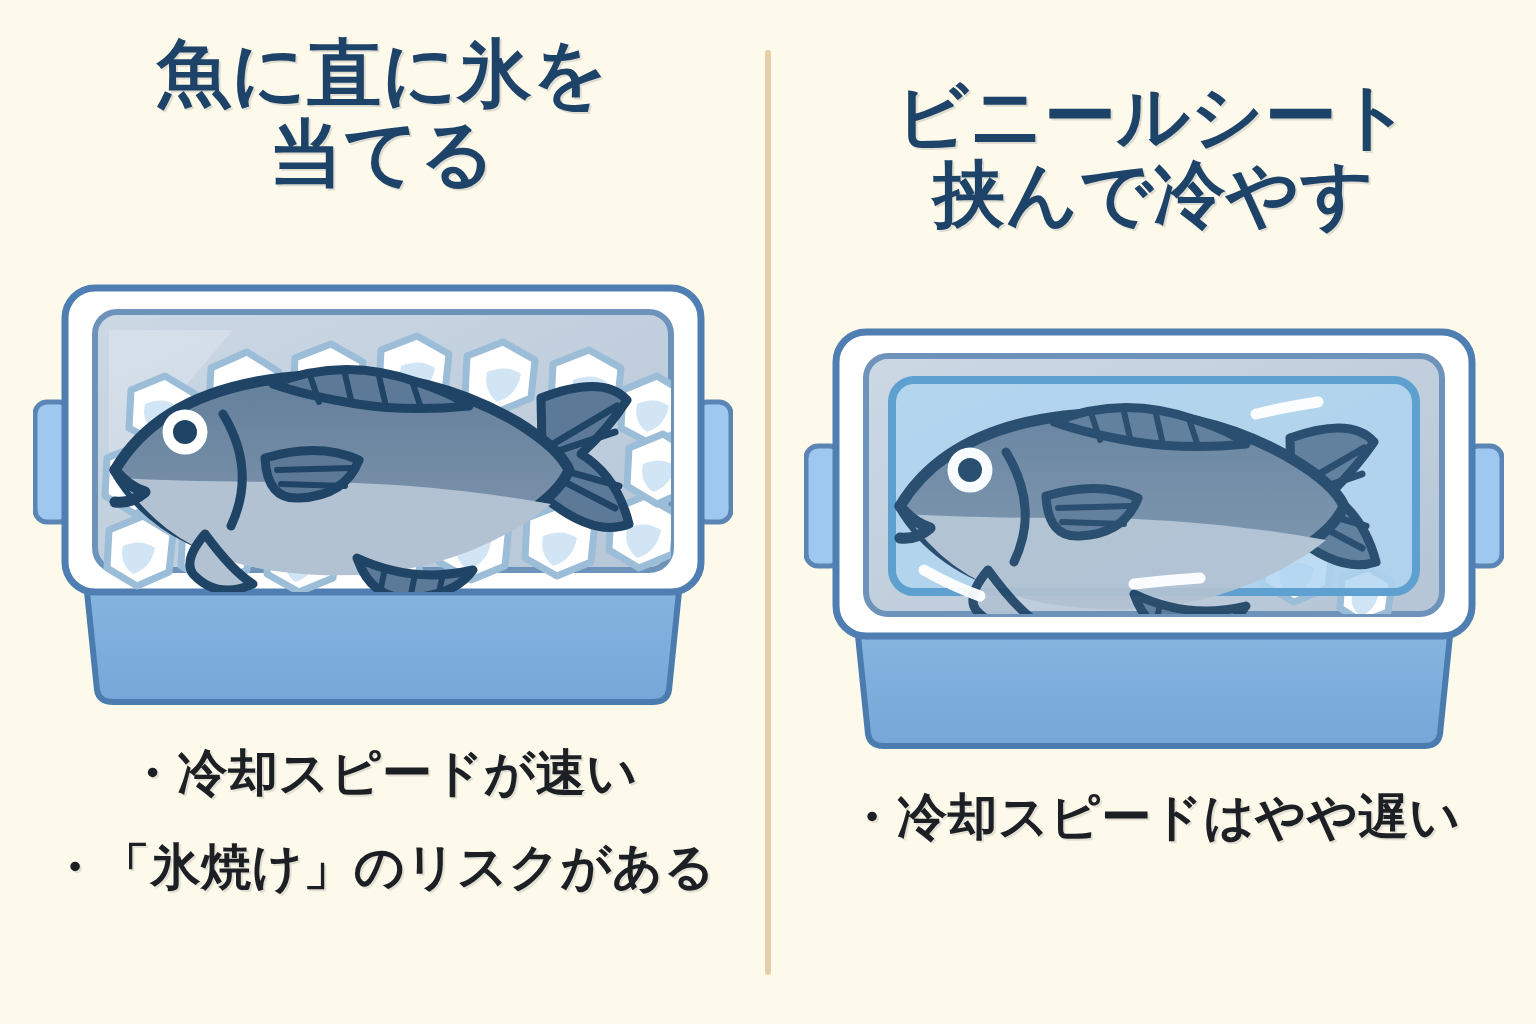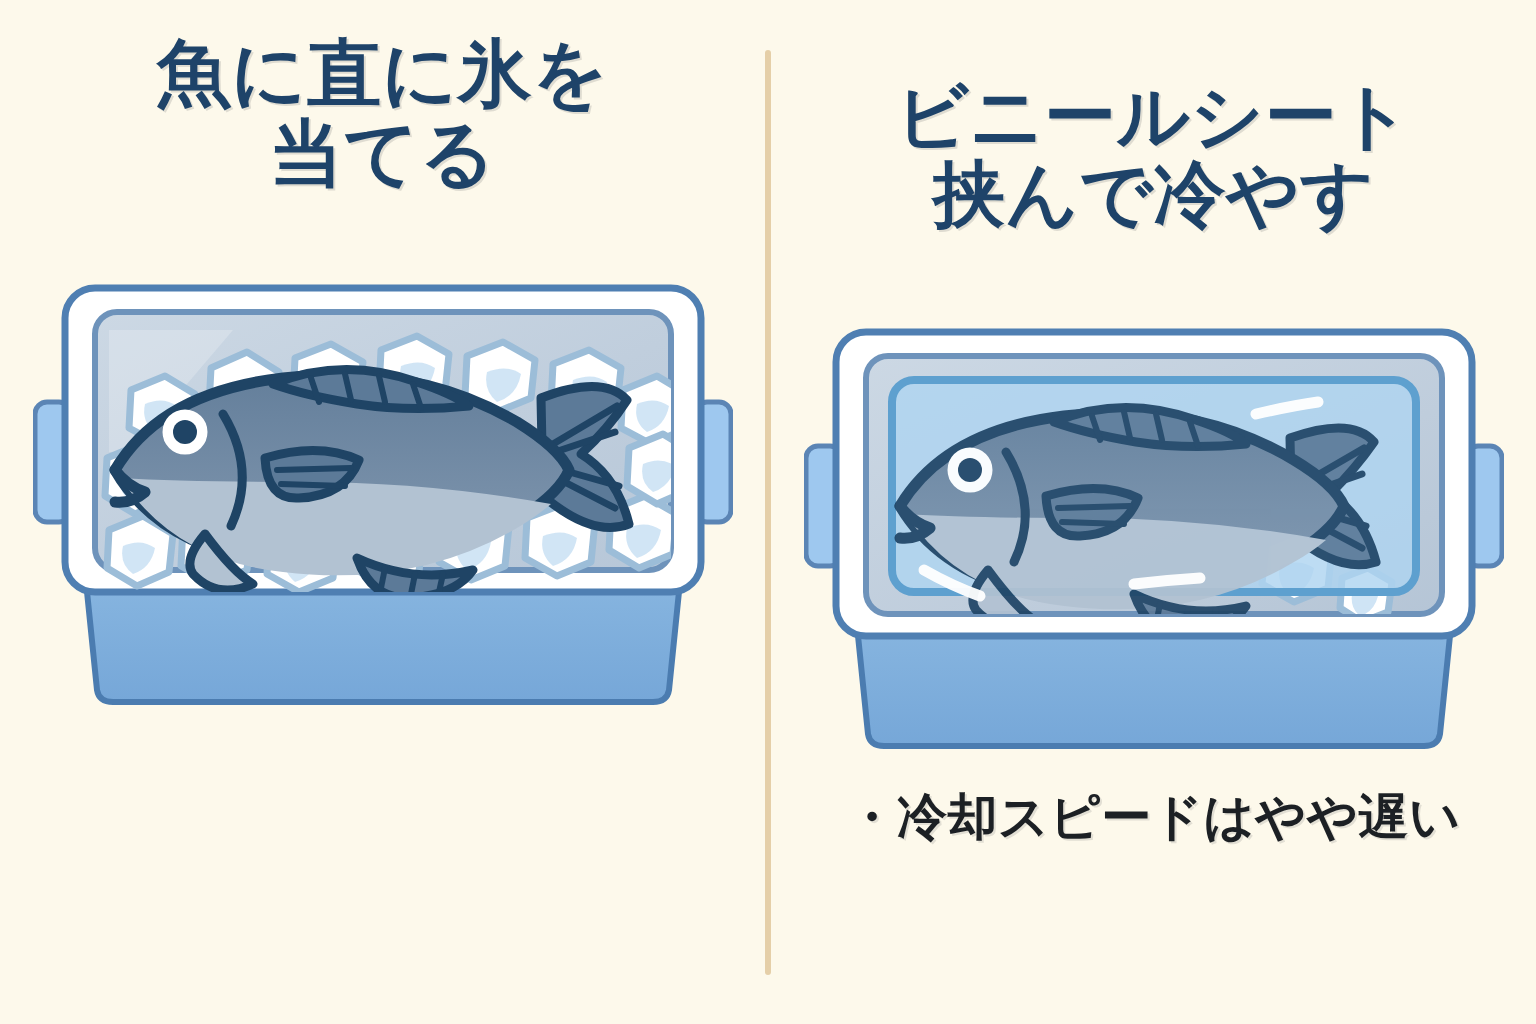--- a/index.html
+++ b/index.html
@@ -231,20 +231,24 @@
             <path d="M244 198 l74 -2"></path>
             <path d="M248 212 l64 2"></path>
           </g>
 
           <circle cx="152" cy="160" r="21" fill="#ffffff" stroke="#ffffff" stroke-width="3"></circle>
           <circle cx="152" cy="160" r="12" fill="#1f4465"></circle>
         </g>
       </svg>
     </div>
 
+    <div class="bullets">
+      <span class="bullet b1">・冷却スピードが速い</span>
+      <span class="bullet b2">・「氷焼け」のリスクがある</span>
+    </div>
   </div>
 
   <div class="panel right">
 
     <div class="title">ビニールシート
 挟んで冷やす</div>
 
     <div class="illo">
       <svg viewBox="0 0 700 440" width="700" height="440" xmlns="http://www.w3.org/2000/svg">
         <defs>

